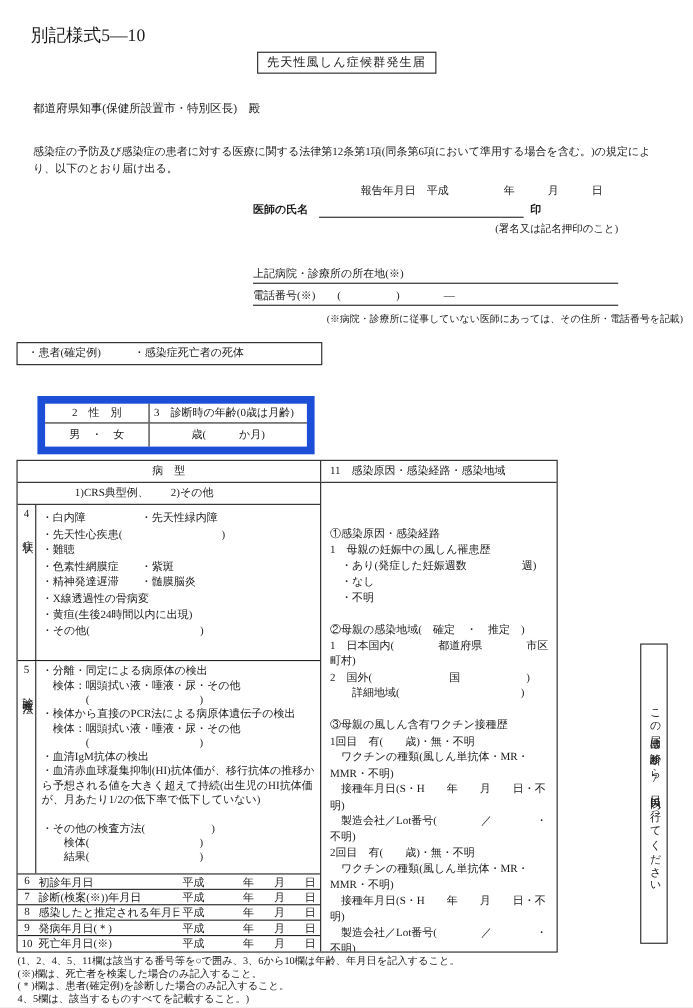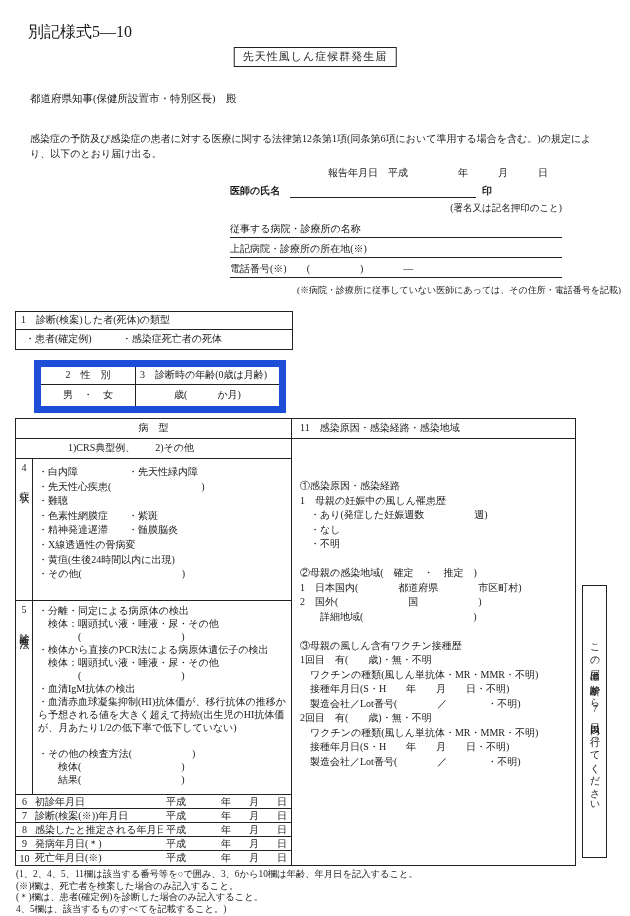--- a/index.html
+++ b/index.html
@@ -28,21 +28,21 @@
 
   .sec23 { position:absolute; left:34px; top:360px; width:252px; border:7px solid #1d4ed8; }
   .sec23-row { display:flex; }
   .sec23-row.hdr { border-bottom:1px solid #222; }
   .sec23-cell { padding:1px 4px 2px; white-space:pre; }
   .c-sex { width:95px; border-right:1px solid #222; text-align:center; }
   .c-age { flex:1; }
   .sec23-row.bdy .sec23-cell { padding:3px 4px 4px; }
   .sec23-row.bdy .c-age { text-align:center; }
 
-  .main-table { position:absolute; left:15px; top:418px; width:561px; height:448px; border:1px solid #222; display:flex; flex-direction:column; background:#fff; }
+  .main-table { position:absolute; left:15px; top:418px; width:492px; height:448px; border:1px solid #222; display:flex; flex-direction:column; background:#fff; }
   .mt-header { display:flex; border-bottom:1px solid #222; flex:0 0 auto; }
   .mt-h-left { width:276px; border-right:1px solid #222; text-align:center; padding:2px 0 3px; white-space:pre; }
   .mt-h-right { flex:1; padding:2px 6px 3px 8px; white-space:pre; }
   .mt-body { flex:1; display:flex; min-height:0; }
   .mt-left { width:276px; border-right:1px solid #222; display:flex; flex-direction:column; min-height:0; }
   .subheader { border-bottom:1px solid #222; padding:2px 0 3px 52px; white-space:pre; flex:0 0 auto; }
   .numrow { display:flex; border-bottom:1px solid #222; min-height:0; overflow:hidden; }
   .row4 { flex:0 0 142px; }
   .row5 { flex:1 1 auto; }
   .numcell { width:17px; border-right:1px solid #222; display:flex; flex-direction:column; align-items:center; padding-top:3px; flex:0 0 17px; }
@@ -79,27 +79,25 @@
 
   <div class="report-date">報告年月日　平成　　　　　年　　　月　　　日</div>
 
   <div class="doctor-line">
     <span>医師の氏名</span>
     <span class="fill-line"></span>
     <span>印</span>
   </div>
   <div class="seal-note">(署名又は記名押印のこと)</div>
 
-  <div class="u-field f-hospital">従事する病院・診療所の名称</div>
   <div class="u-field f-address">上記病院・診療所の所在地(※)</div>
   <div class="u-field f-phone">電話番号(※)　　(　　　　　)　　　　—</div>
   <div class="phone-note">(※病院・診療所に従事していない医師にあっては、その住所・電話番号を記載)</div>
 
   <div class="sec1">
-    <div class="sec1-title">1　診断(検案)した者(死体)の類型</div>
     <div class="sec1-options">・患者(確定例)　　　・感染症死亡者の死体</div>
   </div>
 
   <div class="sec23">
     <div class="sec23-row hdr">
       <div class="sec23-cell c-sex">2　性　別</div>
       <div class="sec23-cell c-age">3　診断時の年齢(0歳は月齢)</div>
     </div>
     <div class="sec23-row bdy">
       <div class="sec23-cell c-sex">男　・　女</div>

